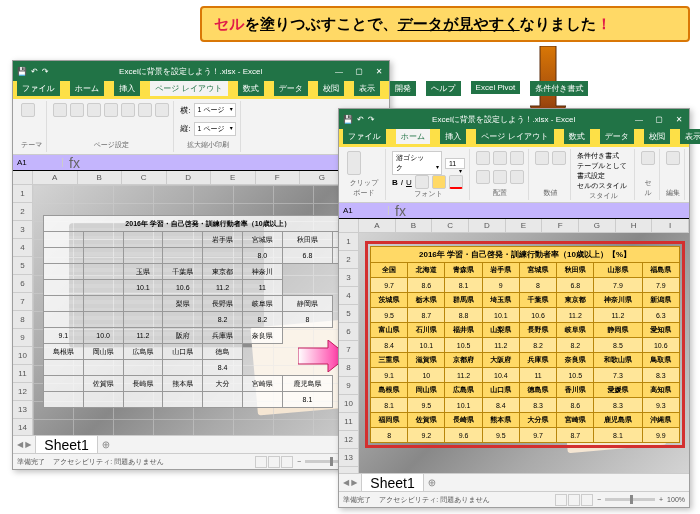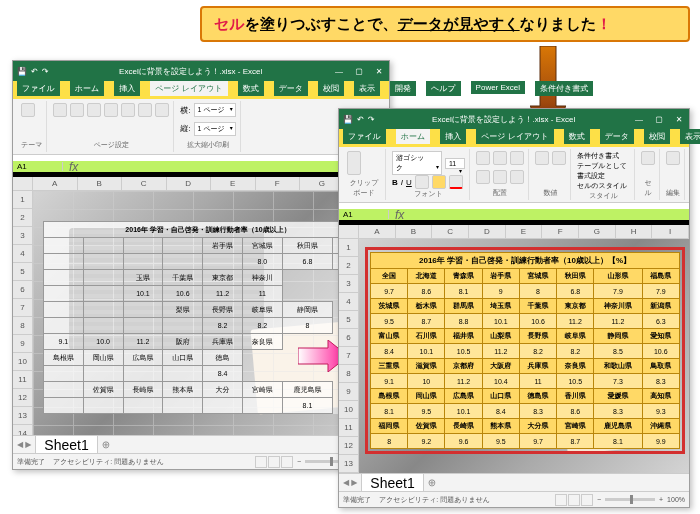--- a/index.html
+++ b/index.html
@@ -46,23 +46,23 @@
   .ribbon { height: 56px; background: #f3f3f3; border-bottom: 1px solid #ccc; display: flex; padding: 2px 4px; gap: 2px; }
   .ribbon-group { border-right: 1px solid #ddd; padding: 2px 4px; display: flex; flex-direction: column; justify-content: space-between; }
   .rg-row { display: flex; gap: 3px; align-items: center; }
   .btn-icon { width: 14px; height: 14px; background: #e8e8e8; border: 1px solid #ccc; border-radius: 2px; }
   .rg-label { font-size: 7px; color: #666; text-align: center; }
   .dropdown { background: #fff; border: 1px solid #ccc; padding: 1px 10px 1px 3px; font-size: 7px; position: relative; }
   .dropdown::after { content: "▾"; position: absolute; right: 2px; font-size: 6px; }
   .checkbox { display: flex; align-items: center; gap: 2px; font-size: 7px; }
   .checkbox input { width: 8px; height: 8px; }
   
-  .formula-bar { height: 16px; background: #bef264; border-bottom: 5px solid #000000; display: flex; align-items: center; margin-top: 6px; }
+  .formula-bar { height: 16px; background: #c4b5fd; border-bottom: 1px solid #000000; display: flex; align-items: center; }
   .name-box { width: 50px; border-right: 1px solid #ccc; padding: 0 4px; font-size: 8px; }
-  .fx { padding: 0 6px; font-style: italic; color: #666; font-size: 12px; }
+  .fx { padding: 0 6px; color: #666; font-size: 14px; }
   
   .sheet-area { flex: 1; position: relative; overflow: hidden; background: #fff; }
   .col-headers { display: flex; height: 14px; background: #e8e8e8; border-bottom: 1px solid #ccc; }
   .col-headers .corner { width: 20px; border-right: 1px solid #ccc; }
   .col-headers .ch { flex: 1; text-align: center; font-size: 8px; border-right: 1px solid #ccc; line-height: 14px; color: #555; }
   
   .sheet-body { position: relative; height: calc(100% - 14px); display: flex; }
   .row-headers { width: 20px; background: #e8e8e8; border-right: 1px solid #ccc; }
   .row-headers .rh { height: 18px; text-align: center; font-size: 8px; border-bottom: 1px solid #ccc; line-height: 18px; color: #555; }
   
@@ -155,21 +155,21 @@
     <div class="tab">ファイル</div>
     <div class="tab">ホーム</div>
     <div class="tab">挿入</div>
     <div class="tab active">ページ レイアウト</div>
     <div class="tab">数式</div>
     <div class="tab">データ</div>
     <div class="tab">校閲</div>
     <div class="tab">表示</div>
     <div class="tab">開発</div>
     <div class="tab">ヘルプ</div>
-    <div class="tab">Power Excel</div>
+    <div class="tab">Excel Pivot</div>
     <div class="tab share">条件付き書式</div>
   </div>
   <div class="ribbon">
     <div class="ribbon-group">
       <div class="rg-row">
           <div class="btn-icon"></div>
         </div>
       <div class="rg-label">テーマ</div>
     </div>
     <div class="ribbon-group">

